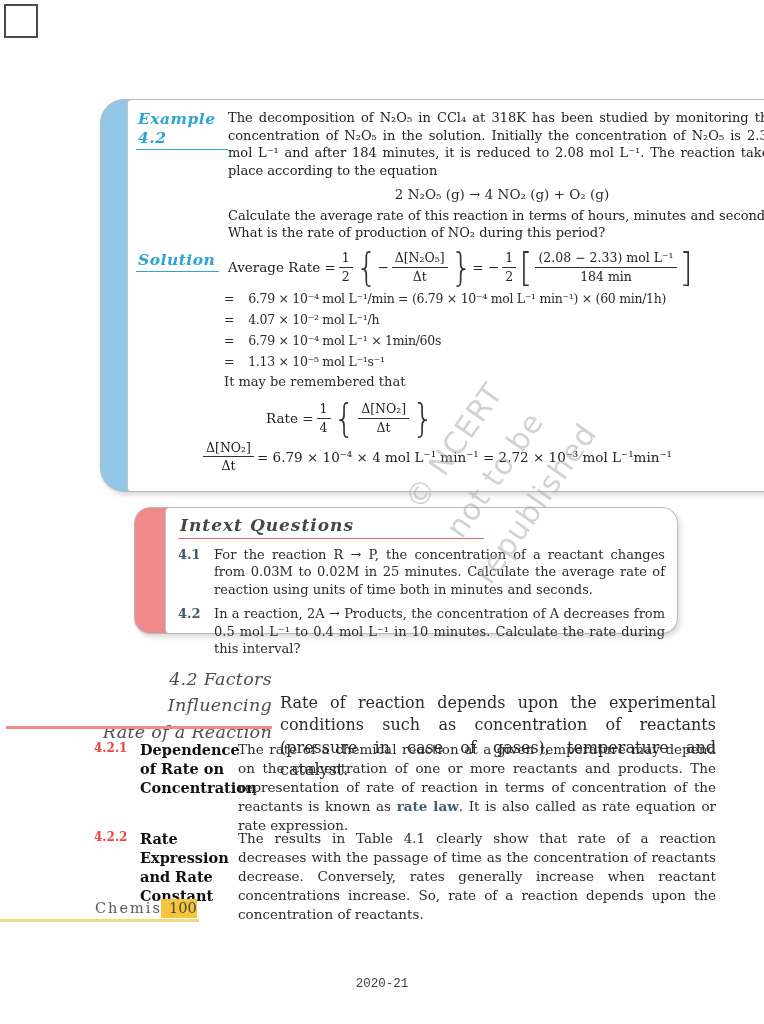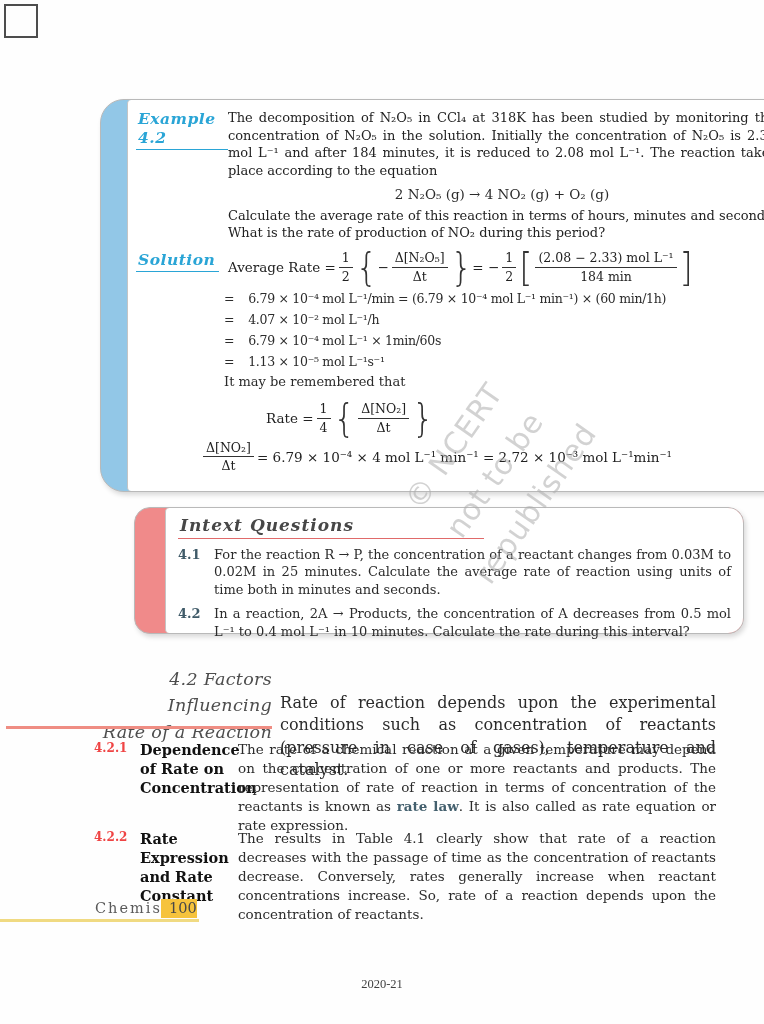--- a/index.html
+++ b/index.html
@@ -52,21 +52,21 @@
     font-family:"DejaVu Sans", sans-serif; transform:scaleY(1.15); }
   .steps { margin-left:88px; margin-top:4px; }
   .step { display:flex; gap:14px; font-size:12.5px; letter-spacing:-.3px;
     line-height:21px; white-space:nowrap; }
   .note { margin-left:88px; font-size:13px; margin-top:2px; }
   .eq-center { margin-left:130px; margin-top:12px;align-items:center; }
   .eq-final { margin-left:64px; margin-top:4px; }
 
   
   .intext-box {
-    position:absolute; left:134px; top:507px; width:610px; height:127px;
+    position:absolute; left:134px; top:507px; width:544px; height:127px;
     background:#f08a8a; border:1px solid #b9b9b9; border-radius:16px;
     box-shadow:2px 3px 5px rgba(0,0,0,.15);
   }
   .intext-box .content {
     position:absolute; left:30px; top:0; right:0; bottom:0;
     background:#ffffff; border-left:1px solid #c4c4c4;
     border-radius:4px 15px 15px 4px; padding:7px 12px 4px 12px;
   }
   .intext-title {
     display:inline-block; font-style:italic; font-weight:bold;
@@ -98,21 +98,21 @@
   .term-bold { font-weight:bold; color:#44606e; }
 
   
   .footer-line { position:absolute; left:0; top:919px; width:199px;
     height:2.5px; background:#f0da82; }
   .footer-chapter { position:absolute; left:95px; top:900px; font-size:14.5px;
     letter-spacing:2px; color:#5a5a5a; }
   .footer-page { position:absolute; left:161px; top:899px; background:#f6c33c;
     padding:1px 0 2px 8px; font-size:14.5px; color:#474747; }
   .footer-year { position:absolute; left:0; right:0; top:977px;
-    text-align:center; font-family:Liberation Serif, serif;
+    text-align:center; font-family:Liberation Mono, monospace;
     font-size:12.5px; color:#3f3f3f; }
 </style>
 </head>
 <body>
 
 <div class="page">
 
   <div class="reg-mark"></div>
 
   <div class="example-box">

